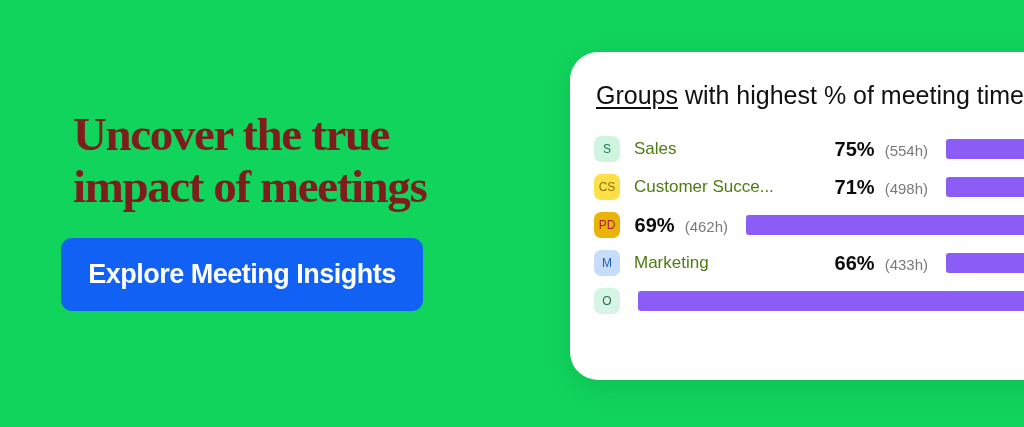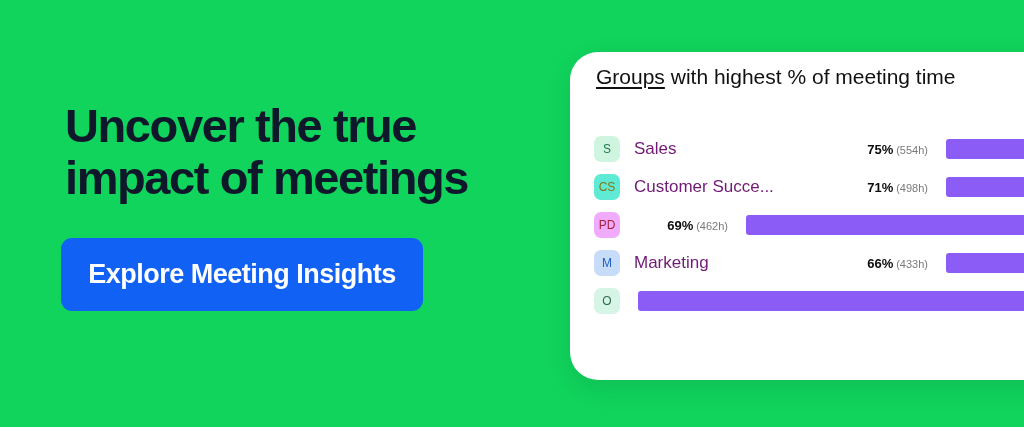--- a/index.html
+++ b/index.html
@@ -22,27 +22,27 @@
   }
 
   
   .promo {
     position: absolute;
     left: 61px;
     top: 96px;
     width: 470px;
   }
   .headline {
-    margin: 4px;
+    margin: 12px;
     font-size: 47px;
     line-height: 52px;
     font-weight: 700;
     letter-spacing: -1.4px;
-    color: #0f172a;
-    font-family: Liberation Sans, sans-serif;
+    color: #7f1d1d;
+    font-family: Liberation Serif, serif;
   }
   .headline .hl-line {
     display: block;
     white-space: nowrap;
   }
   .cta-button {
     position: absolute;
     left: 61px;
     top: 238px;
     width: 362px;
@@ -70,22 +70,22 @@
     width: 560px;
     height: 328px;
     background: #ffffff;
     border-radius: 28px;
     box-shadow: 0 8px 26px rgba(0,0,0,0.10);
     overflow: hidden;
   }
   .card-title {
     position: absolute;
     left: 26px;
-    top: 12px;
-    font-size: 21px;
+    top: 30px;
+    font-size: 25px;
     line-height: 26px;
     color: #111111;
     font-weight: 400;
     white-space: nowrap;
     font-family: "Liberation Sans", sans-serif;
   }
   .card-title .emph {
     text-decoration: underline;
     text-underline-offset: 3px;
   }
@@ -112,41 +112,41 @@
     justify-content: center;
     font-size: 12px;
     font-weight: 500;
     font-family: "Liberation Sans", sans-serif;
   }
   .row-label {
     flex: 0 0 auto;
     width: 186px;
     margin-left: 14px;
     font-size: 17px;
-    color: #701a75;
+    color: #4d7c0f;
     white-space: nowrap;
     overflow: hidden;
     font-family: "Liberation Sans", sans-serif;
   }
   .metric {
     flex: 0 0 auto;
     width: 108px;
     text-align: right;
     white-space: nowrap;
     font-family: "Liberation Sans", sans-serif;
   }
   .pct {
-    font-size: 13px;
+    font-size: 20px;
     font-weight: 700;
     color: #0C0C0C;
   }
   .hours {
-    font-size: 11px;
+    font-size: 15px;
     color: #7A7A7A;
-    margin-left: 3px;
+    margin-left: 10px;
   }
   .bar-track {
     flex: 1 1 auto;
     margin-left: 18px;
     height: 20px;
     position: relative;
   }
   .bar-fill {
     position: absolute;
     left: 0;
@@ -181,32 +181,32 @@
         <div class="row-label">Sales</div>
         <div class="metric">
           <span class="pct">75%</span><span class="hours">(554h)</span>
         </div>
         <div class="bar-track">
           <div class="bar-fill" style="width: 100%; background: rgb(139, 92, 246);"></div>
         </div>
       </div>
 
       <div class="row">
-        <div class="avatar" style="background: #5eead4; color: rgb(138, 116, 16);">CS</div>
+        <div class="avatar" style="background: #fde047; color: rgb(138, 116, 16);">CS</div>
         <div class="row-label">Customer Succe...</div>
         <div class="metric">
           <span class="pct">71%</span><span class="hours">(498h)</span>
         </div>
         <div class="bar-track">
           <div class="bar-fill" style="width: 96%; background: rgb(139, 92, 246);"></div>
         </div>
       </div>
 
       <div class="row">
-        <div class="avatar" style="background: #f0abfc; color: rgb(168, 32, 63); text-align: center;">PD</div>
+        <div class="avatar" style="background: #eab308; color: rgb(168, 32, 63); text-align: center;">PD</div>
         <div class="metric">
           <span class="pct">69%</span><span class="hours">(462h)</span>
         </div>
         <div class="bar-track">
           <div class="bar-fill" style="width: 94%; background: rgb(139, 92, 246);"></div>
         </div>
       </div>
 
       <div class="row">
         <div class="avatar" style="background: rgb(199, 220, 248); color: rgb(31, 95, 191);">M</div>

